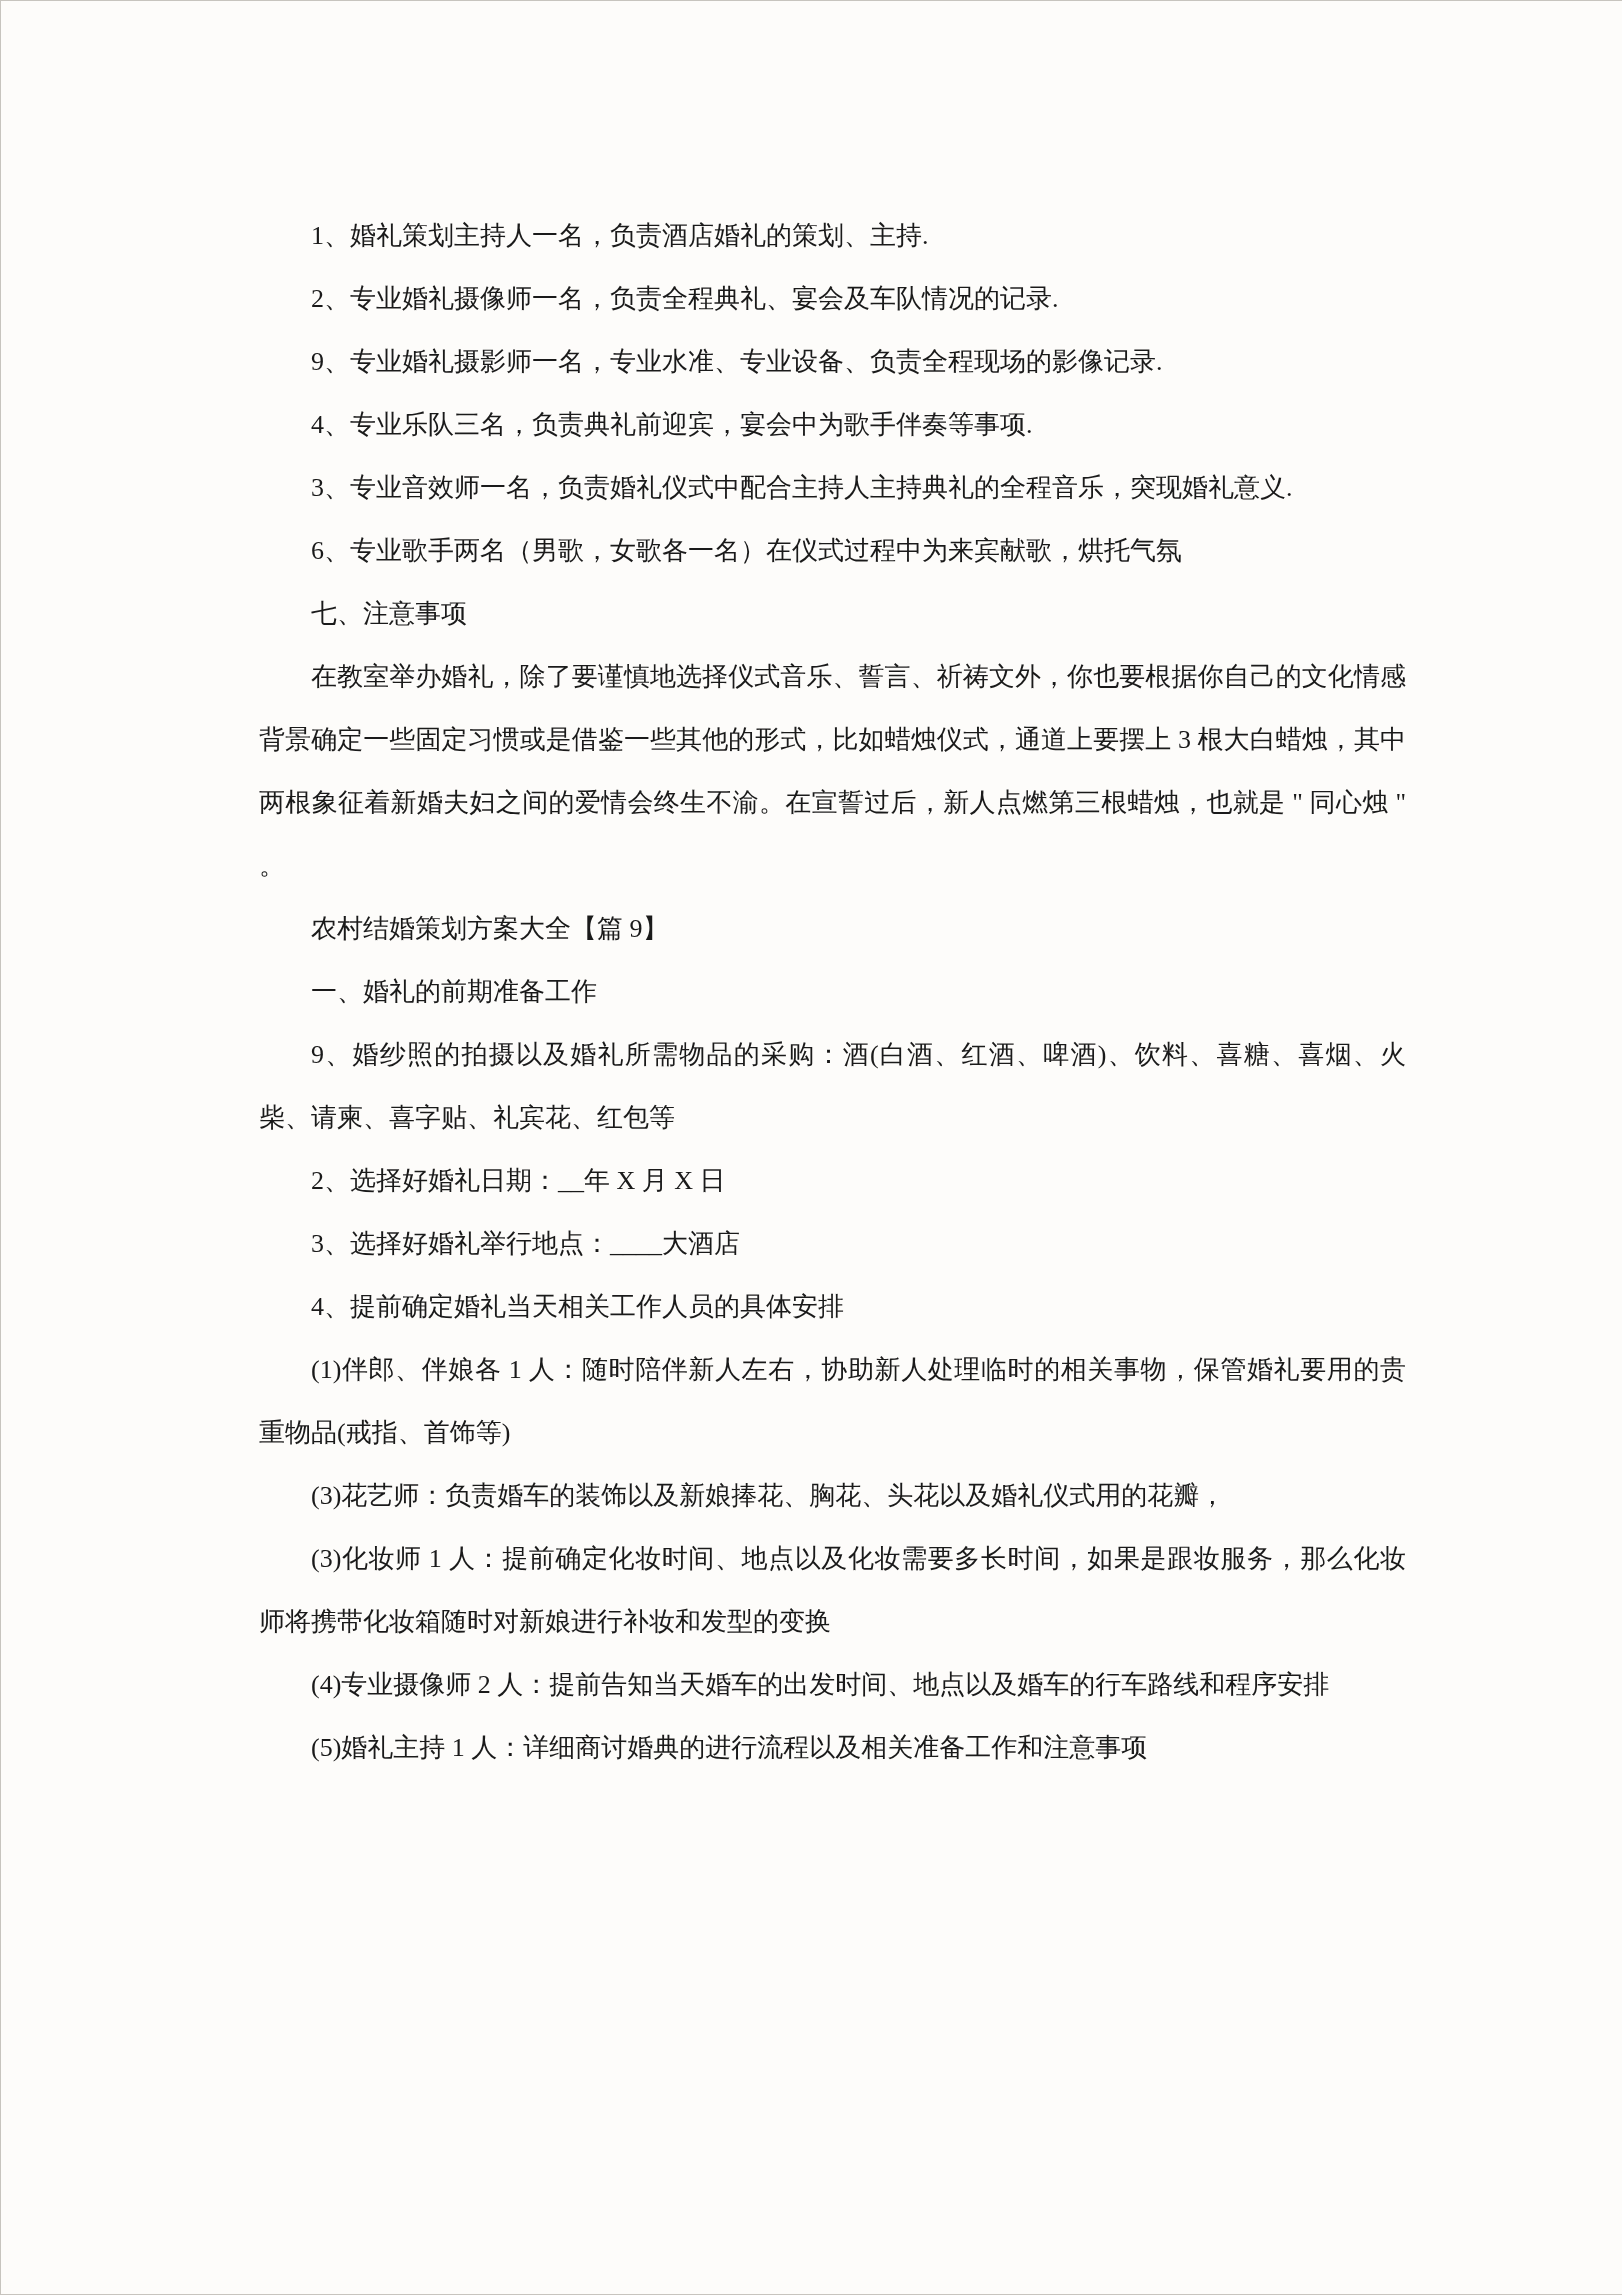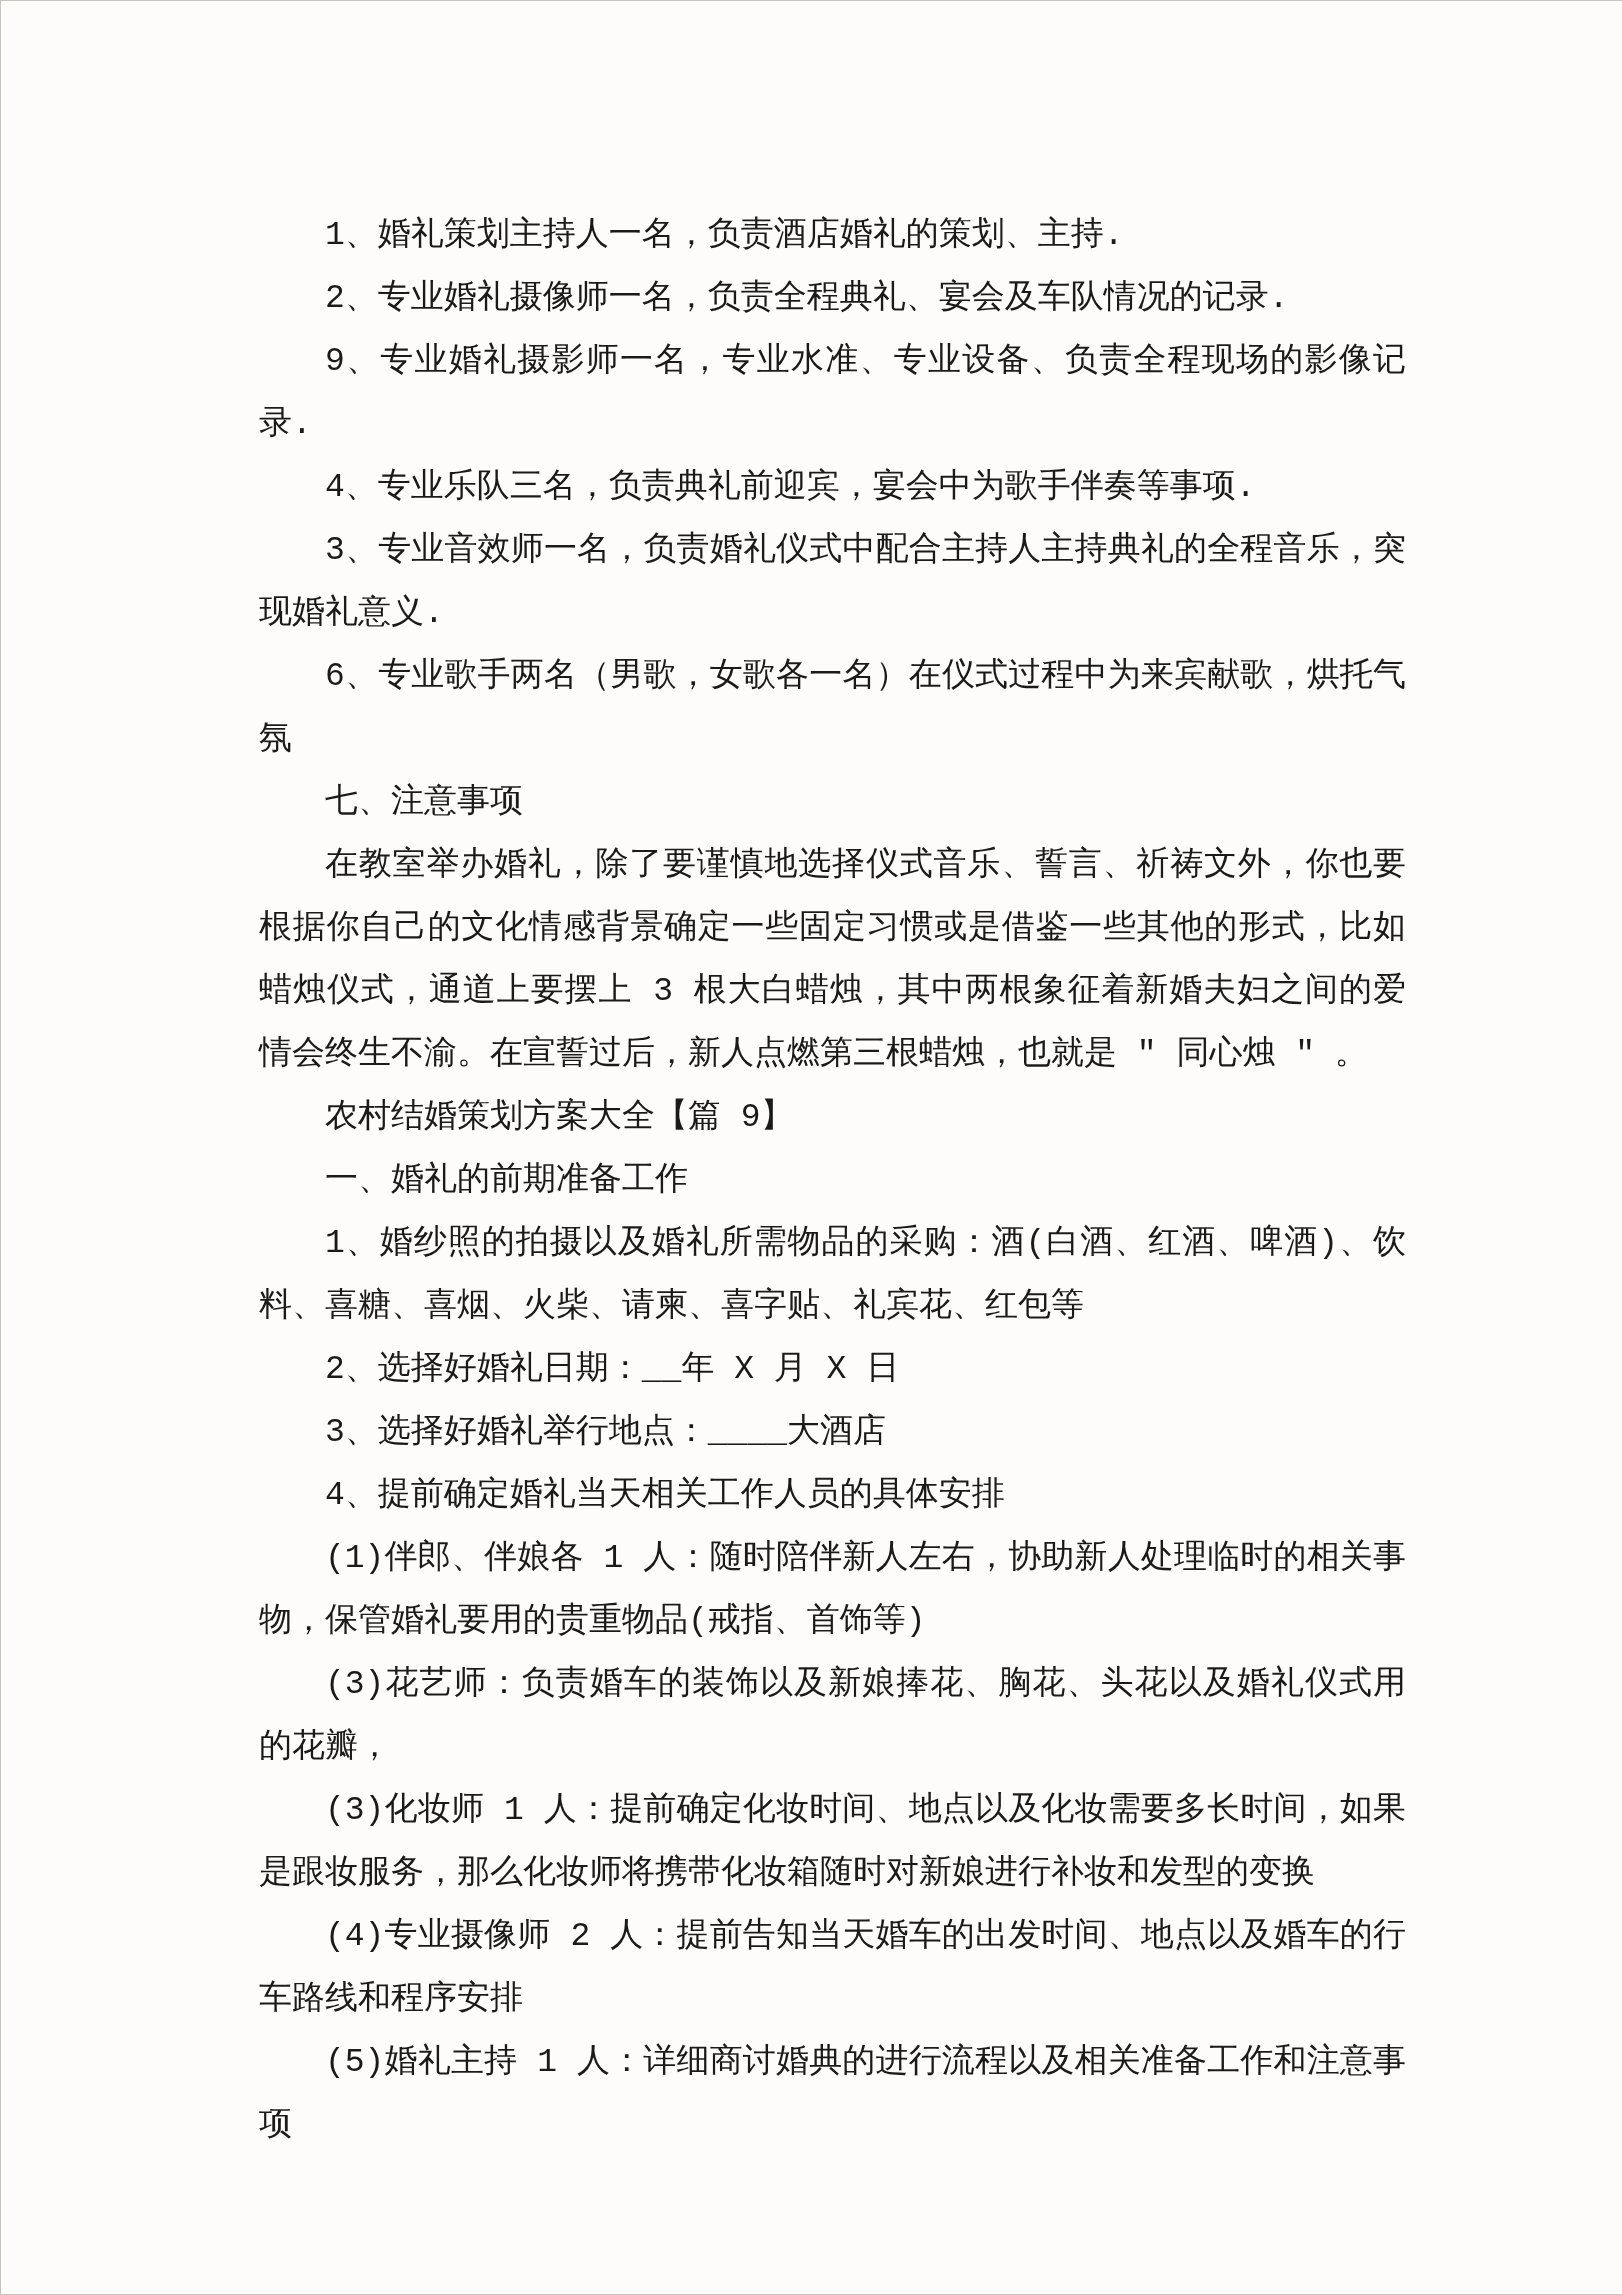--- a/index.html
+++ b/index.html
@@ -10,22 +10,22 @@
   }
   .page {
     width: 1623px;
     height: 2295px;
     background: #fdfcfa;
     border: 1.3px solid #c7c4be;
     padding: 203px 216px 0 258px;
     overflow: hidden;
   }
   .doc {
-    font-family: Liberation Mono, monospace;
-    font-size: 33px;
+    font-family: Liberation Serif, serif;
+    font-size: 26px;
     line-height: 63px;
     color: #1a1a1a;
   }
   .doc p {
     text-indent: 2em;
     text-align: justify;
     text-justify: inter-ideograph;
     word-break: break-all;
   }
 </style>
@@ -37,21 +37,21 @@
     <p>1、婚礼策划主持人一名，负责酒店婚礼的策划、主持.</p>
     <p>2、专业婚礼摄像师一名，负责全程典礼、宴会及车队情况的记录.</p>
     <p>9、专业婚礼摄影师一名，专业水准、专业设备、负责全程现场的影像记录.</p>
     <p>4、专业乐队三名，负责典礼前迎宾，宴会中为歌手伴奏等事项.</p>
     <p>3、专业音效师一名，负责婚礼仪式中配合主持人主持典礼的全程音乐，突现婚礼意义.</p>
     <p>6、专业歌手两名（男歌，女歌各一名）在仪式过程中为来宾献歌，烘托气氛</p>
     <p>七、注意事项</p>
     <p>在教室举办婚礼，除了要谨慎地选择仪式音乐、誓言、祈祷文外，你也要根据你自己的文化情感背景确定一些固定习惯或是借鉴一些其他的形式，比如蜡烛仪式，通道上要摆上 3 根大白蜡烛，其中两根象征着新婚夫妇之间的爱情会终生不渝。在宣誓过后，新人点燃第三根蜡烛，也就是 " 同心烛 " 。</p>
     <p>农村结婚策划方案大全【篇 9】</p>
     <p>一、婚礼的前期准备工作</p>
-    <p>1、婚纱照的拍摄以及婚礼所需物品的采购：酒(白酒、红酒、啤酒)、饮料、喜糖、喜烟、火柴、请柬、喜字贴、礼宾花、红包等</p>
+    <p>9、婚纱照的拍摄以及婚礼所需物品的采购：酒(白酒、红酒、啤酒)、饮料、喜糖、喜烟、火柴、请柬、喜字贴、礼宾花、红包等</p>
     <p>2、选择好婚礼日期：__年 X 月 X 日</p>
     <p>3、选择好婚礼举行地点：____大酒店</p>
     <p>4、提前确定婚礼当天相关工作人员的具体安排</p>
     <p>(1)伴郎、伴娘各 1 人：随时陪伴新人左右，协助新人处理临时的相关事物，保管婚礼要用的贵重物品(戒指、首饰等)</p>
     <p>(3)花艺师：负责婚车的装饰以及新娘捧花、胸花、头花以及婚礼仪式用的花瓣，</p>
     <p>(3)化妆师 1 人：提前确定化妆时间、地点以及化妆需要多长时间，如果是跟妆服务，那么化妆师将携带化妆箱随时对新娘进行补妆和发型的变换</p>
     <p>(4)专业摄像师 2 人：提前告知当天婚车的出发时间、地点以及婚车的行车路线和程序安排</p>
     <p>(5)婚礼主持 1 人：详细商讨婚典的进行流程以及相关准备工作和注意事项</p>
   </div>
 </div>

